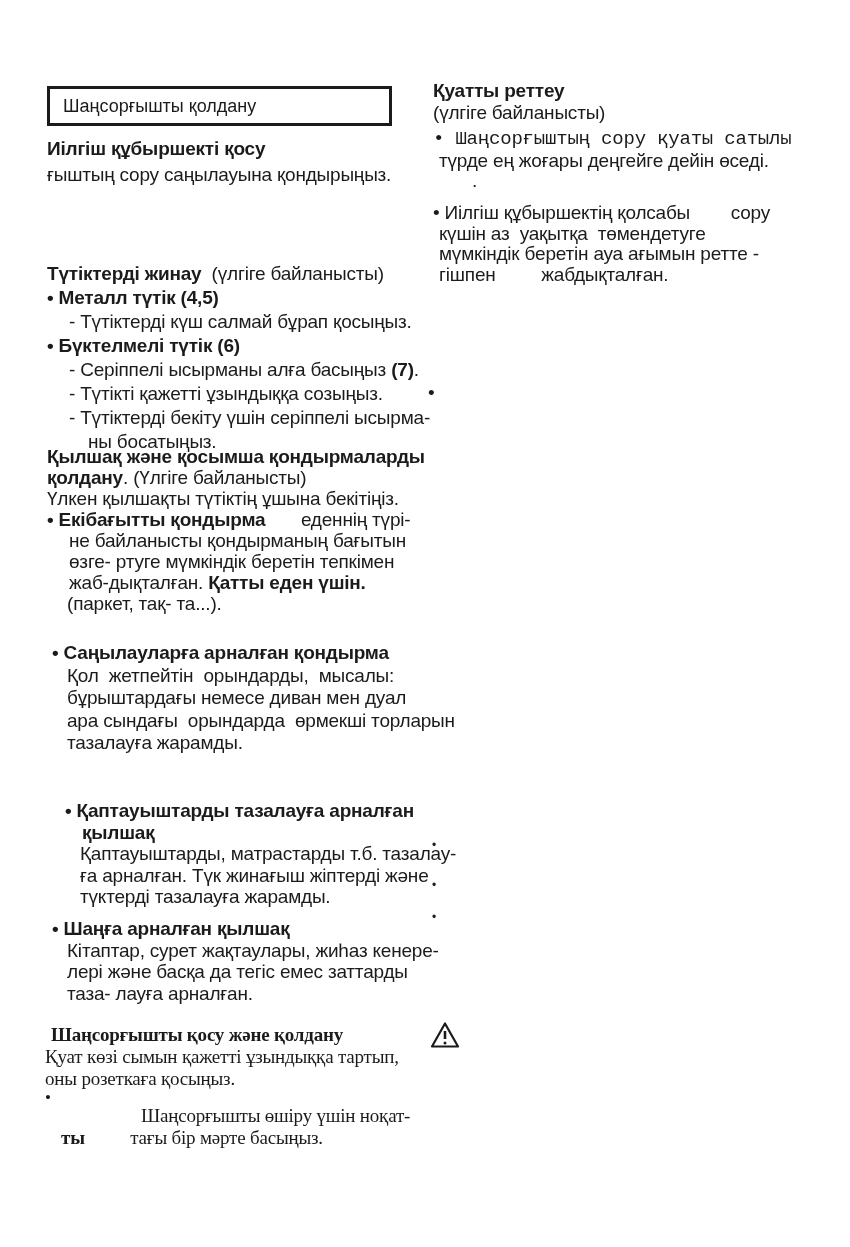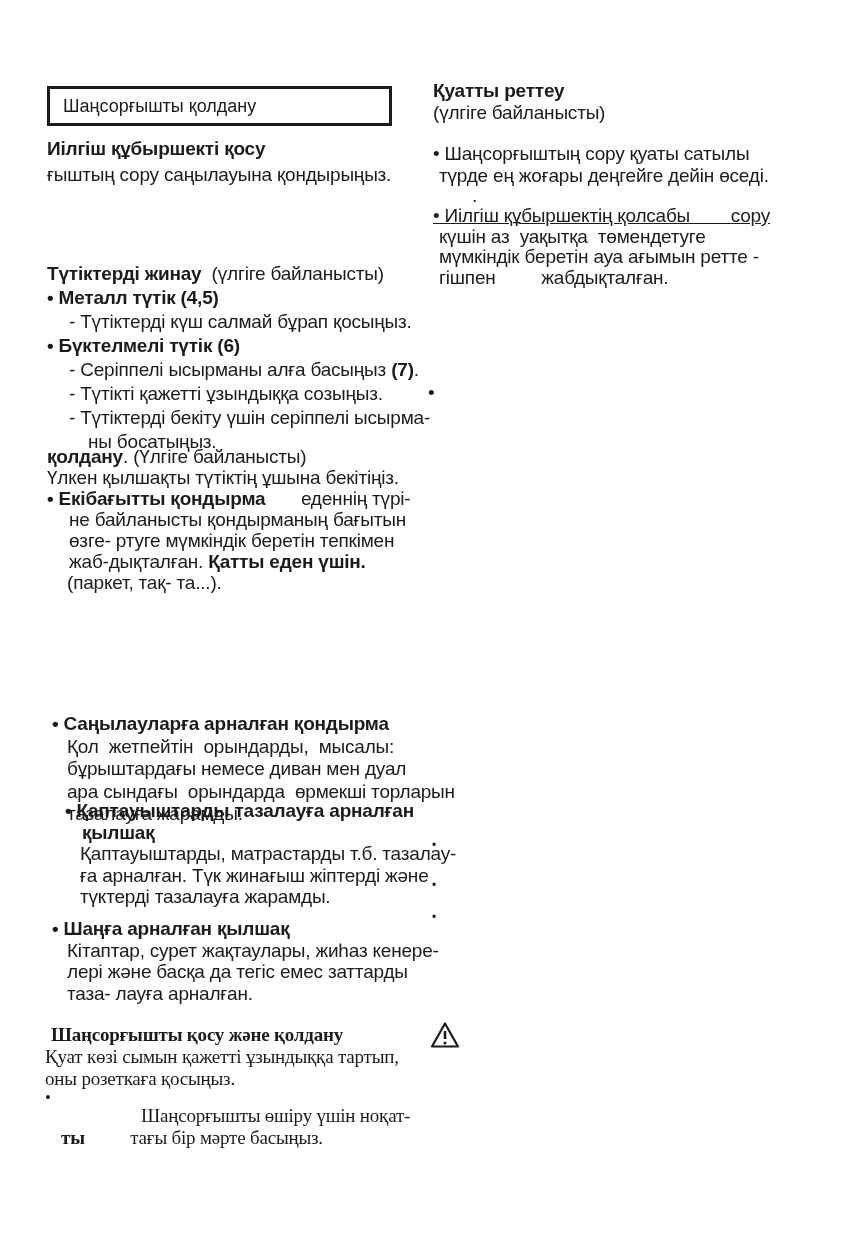--- a/index.html
+++ b/index.html
@@ -56,30 +56,31 @@
     <div class="ln b">• Металл түтік (4,5)</div>
     <div class="ln ind22">- Түтіктерді күш салмай бұрап қосыңыз.</div>
     <div class="ln b">• Бүктелмелі түтік (6)</div>
     <div class="ln ind22"><span>- Серіппелі ысырманы алға басыңыз </span><span class="b">(7)</span><span>.</span></div>
     <div class="ln ind22">- Түтікті қажетті ұзындыққа созыңыз.</div>
     <div class="ln ind22">- Түтіктерді бекіту үшін серіппелі ысырма-</div>
     <div class="ln ind41">ны босатыңыз.</div>
   </div>
 
   <div class="sec" style="left:47px; top:446px; line-height:21px;">
+    <div class="ln b">Қылшақ және қосымша қондырмаларды</div>
     <div class="ln"><span class="b">қолдану</span><span>. (Үлгіге байланысты)</span></div>
     <div class="ln">Үлкен қылшақты түтіктің ұшына бекітіңіз.</div>
     <div class="ln"><span class="b">• Екібағытты қондырма</span><span>       еденнің түрі-</span></div>
     <div class="ln ind22">не байланысты қондырманың бағытын</div>
     <div class="ln ind22">өзге- ртуге мүмкіндік беретін тепкімен</div>
     <div class="ln ind22"><span>жаб-дықталған. </span><span class="b">Қатты еден үшін.</span></div>
     <div class="ln ind20" style="">(паркет, тақ- та...).</div>
   </div>
 
-  <div class="sec" style="left:47px; top:713px; line-height:22.5px;">
+  <div class="sec" style="left:47px; top:642px; line-height:22.5px;">
     <div class="ln b ind5">• Саңылауларға арналған қондырма</div>
     <div class="ln ind20">Қол  жетпейтін  орындарды,  мысалы:</div>
     <div class="ln ind20">бұрыштардағы немесе диван мен дуал</div>
     <div class="ln ind20">ара сындағы  орындарда  өрмекші торларын</div>
     <div class="ln ind20">тазалауға жарамды.</div>
   </div>
 
   <div class="sec" style="left:60px; top:800px; line-height:21.5px;">
     <div class="ln b ind5">• Қаптауыштарды тазалауға арналған</div>
     <div class="ln b ind22">қылшақ</div>
@@ -100,24 +101,24 @@
     <div class="ln">Қуат көзі сымын қажетті ұзындыққа тартып,</div>
     <div class="ln">оны розеткаға қосыңыз.</div>
     <div class="ln" style="line-height:15px; font-size:17px;">•</div>
     <div class="ln ind96">Шаңсорғышты өшіру үшін ноқат-</div>
     <div class="ln ind16"><span class="b">ты</span><span>          тағы бір мәрте басыңыз.</span></div>
   </div>
 
   <div class="sec" style="left:433px; top:80px; line-height:22px; width:400px;">
     <div class="ln b">Қуатты реттеу</div>
     <div class="ln">(үлгіге байланысты)</div>
-    <div class="ln" style="margin-top:19px;">• Шаңсорғыштың сору қуаты сатылы</div>
+    <div class="ln" style="margin-top:4px;font-family:Liberation Mono, monospace;">• Шаңсорғыштың сору қуаты сатылы</div>
     <div class="ln ind6">түрде ең жоғары деңгейге дейін өседі.</div>
     <div class="ln ind39" style="line-height:18px;">.</div>
-    <div class="ln" style="margin-top:0;text-decoration:underline;">• Иілгіш құбыршектің қолсабы        сору</div>
+    <div class="ln" style="margin-top:12px;">• Иілгіш құбыршектің қолсабы        сору</div>
     <div class="ln ind6" style="line-height:20px;">күшін аз  уақытқа  төмендетуге</div>
     <div class="ln ind6" style="line-height:20px;">мүмкіндік беретін ауа ағымын ретте -</div>
     <div class="ln ind6" style="line-height:21px;">гішпен         жабдықталған.</div>
   </div>
 
   <div class="gutter-mark" style="left:428px; top:382px; font-size:19px;">•</div>
   <div class="gutter-mark" style="left:432px; top:838px; font-size:12px;">•</div>
   <div class="gutter-mark" style="left:432px; top:878px; font-size:12px;">•</div>
   <div class="gutter-mark" style="left:432px; top:910px; font-size:12px;">•</div>
 

